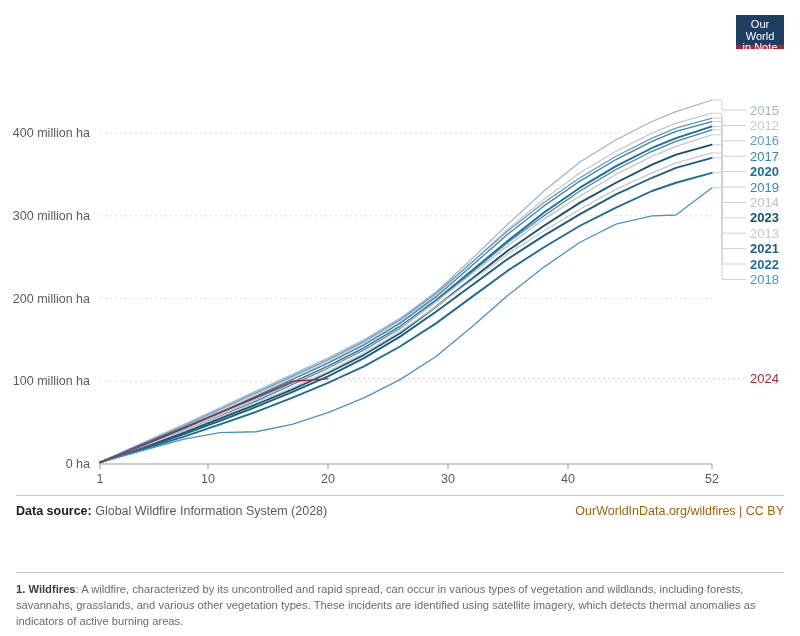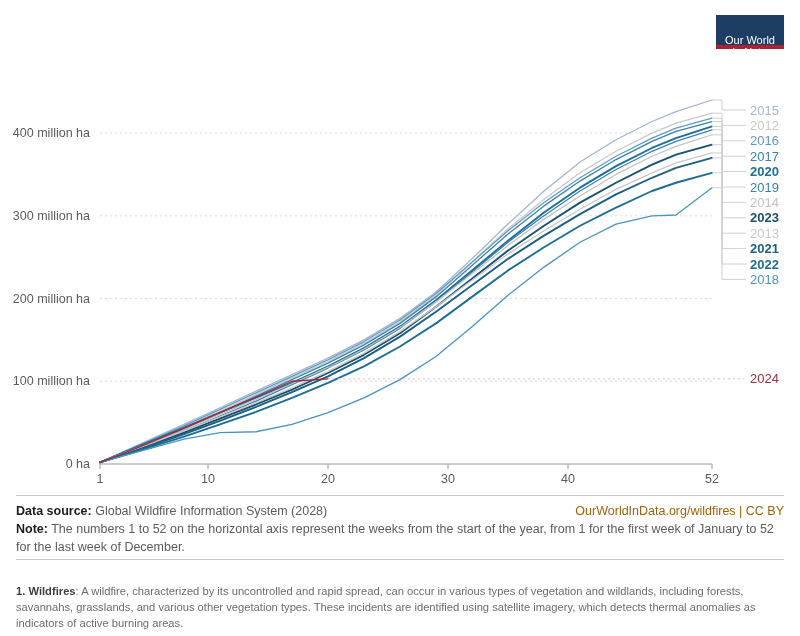--- a/index.html
+++ b/index.html
@@ -21,49 +21,49 @@
     letter-spacing:-0.2px; line-height:1.1; margin:0;
     white-space:nowrap;
   }
   .subtitle {
     font-size:13.5px; color:#5b5b5b; margin:7px 0 0 0; font-weight:400;
   }
   .subtitle sup { font-size:9px; vertical-align:super; }
 
   .owid-logo {
     position:absolute; right:16px; top:15px;
-    width:68px; height:34px;
+    width:48px; height:34px;
     background:#1d3d63;
     border-bottom:4px solid #ab2330;
     color:#ffffff;
     font-size:11px; line-height:11.5px;
     text-align:center;
-    padding-top:20px;
+    padding-top:4px;
     font-family:"Liberation Sans", sans-serif;
   }
 
   
   .chart-area { position:absolute; left:0; top:78px; width:800px; height:412px; }
   .chart-svg { display:block; }
 
   
   .footer {
     position:absolute; left:16px; top:495px; width:768px;
     border-top:1px solid #c9c9c9;
     padding-top:7px;
   }
   .footer-row { position:relative; font-size:12.5px; color:#5b5b5b; line-height:1.38; }
   .footer-row b { color:#1d1d1d; }
   .footer-right { position:absolute; right:0; top:0; font-size:12.5px; color:#a16207; white-space:nowrap; }
   .note { margin-top:1px; }
 
   .footnote {
-    position:absolute; left:16px; top:559px; width:768px;
+    position:absolute; left:16px; top:572px; width:768px;
     border-top:1px solid #c9c9c9;
-    padding-top:24px;
+    padding-top:9px;
     font-size:11.2px; color:#6b6b6b; line-height:1.42;
   }
   .footnote b { color:#3d3d3d; }
 </style>
 </head>
 <body>
 
 <div class="page">
 
 
@@ -136,22 +136,19 @@
         <line x1="328" y1="300.79090909090905" x2="744" y2="300.79090909090905" stroke="#d9c2c6" stroke-width="1" stroke-dasharray="2 3"></line>
         <text x="750" y="305.29090909090905" text-anchor="start" font-size="13" fill="#a52a3a" font-family="&quot;Liberation Sans&quot;, sans-serif">2024</text>
       </svg>
   </div>
 
   <div class="footer">
     <div class="footer-row">
       <b>Data source:</b><span> Global Wildfire Information System (2028)</span>
       <span class="footer-right">OurWorldInData.org/wildfires | CC BY</span>
     </div>
-    <div class="footer-row note">
-      <b>Note:</b><span> The numbers 1 to 52 on the horizontal axis represent the weeks from the start of the year, from 1 for the first week of January to 52 for the last week of December.</span>
-    </div>
   </div>
 
   <div class="footnote">
     <b>1. Wildfires</b><span>: A wildfire, characterized by its uncontrolled and rapid spread, can occur in various types of vegetation and wildlands, including forests, savannahs, grasslands, and various other vegetation types. These incidents are identified using satellite imagery, which detects thermal anomalies as indicators of active burning areas.</span>
   </div>
 
 </div>
 
 </body></html>

